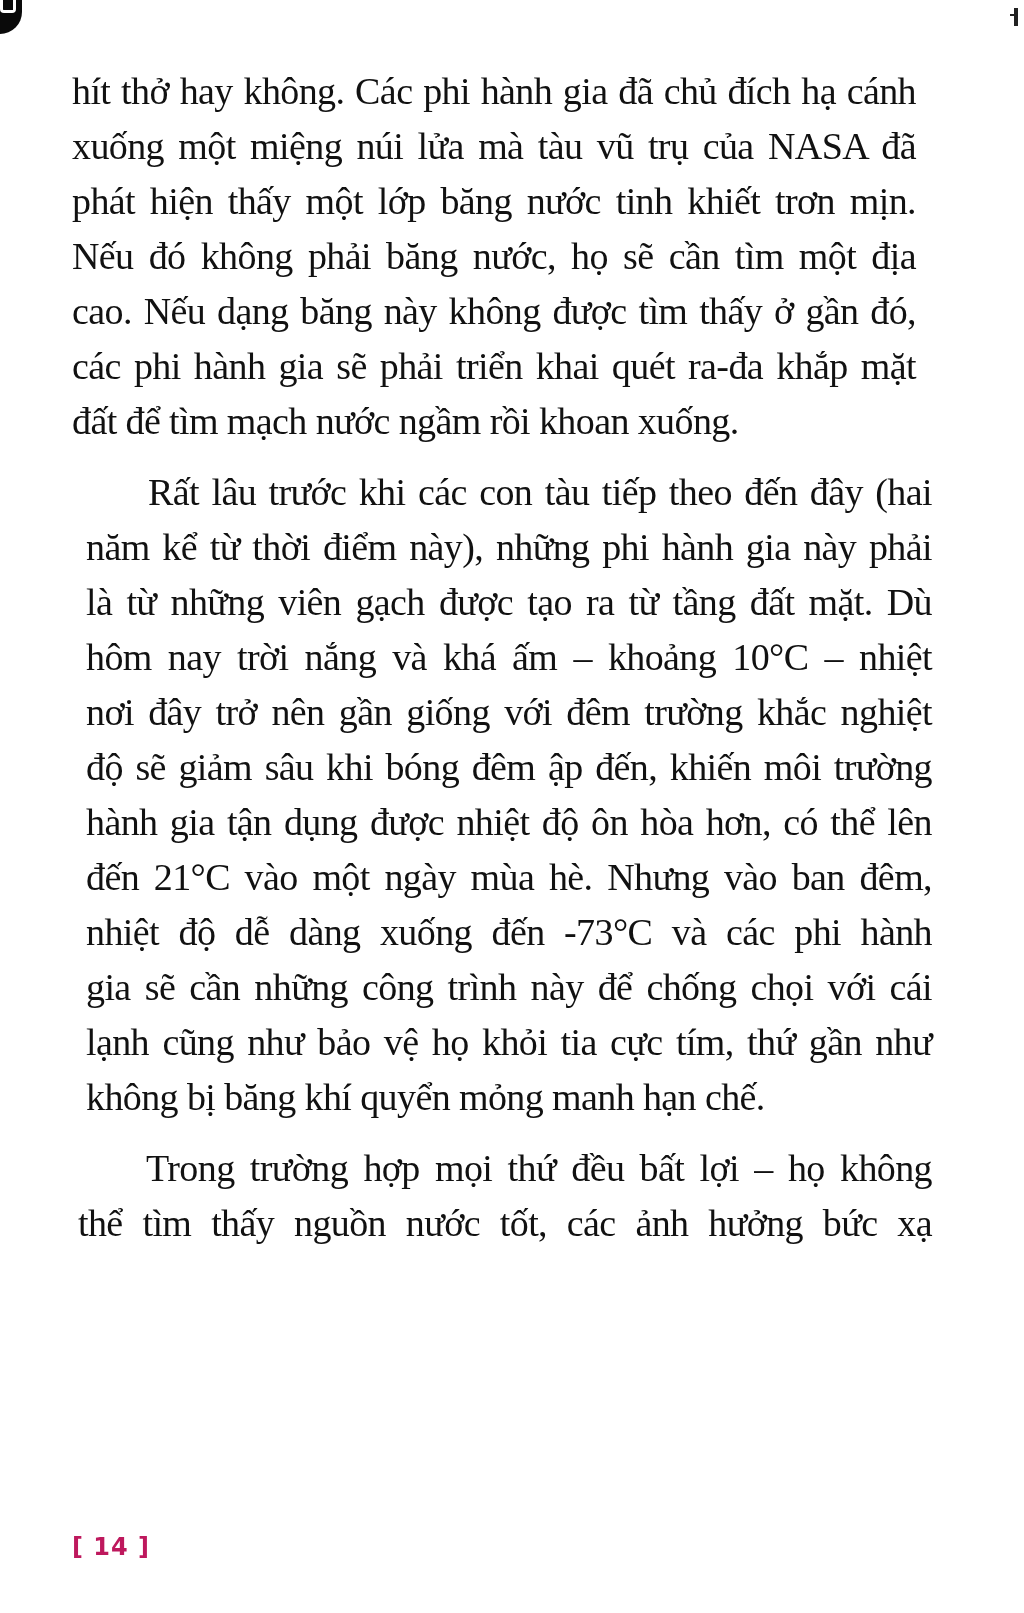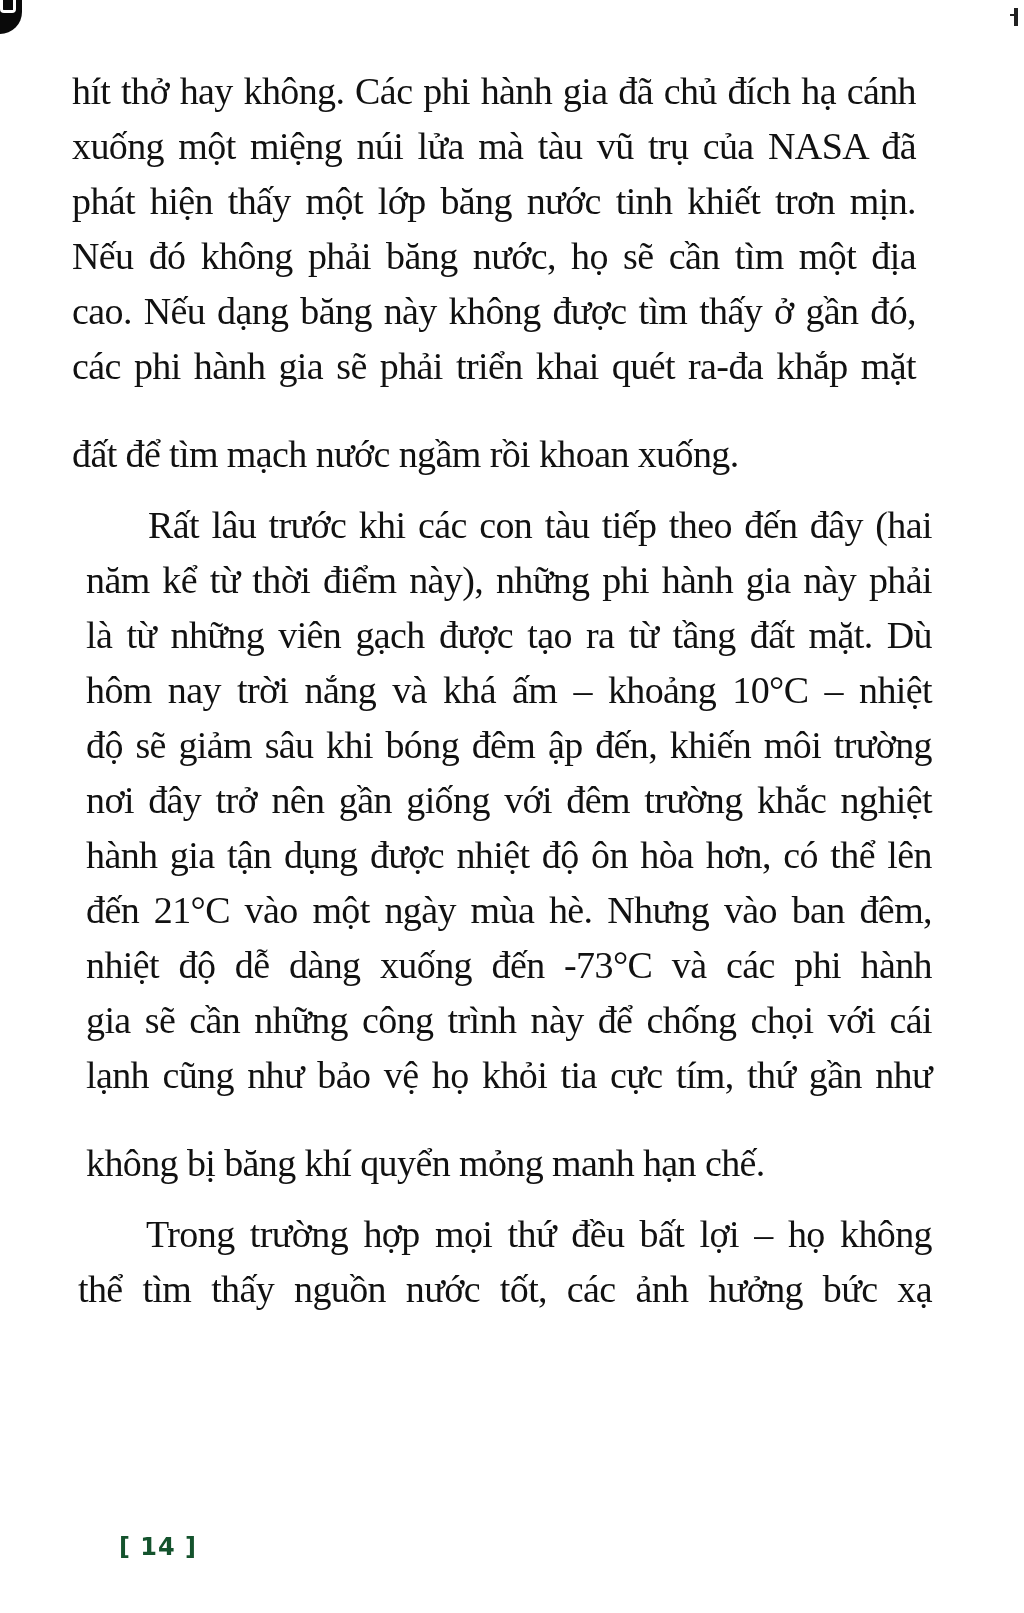--- a/index.html
+++ b/index.html
@@ -71,32 +71,30 @@
     .para-2 { padding-left: 14px; padding-right: 0; }
     .para-3 { padding-left: 6px; padding-right: 0; }
     .line {
       display: block;
       text-align: justify;
       text-align-last: justify;
       white-space: nowrap;
     }
     .line.last {
       text-align-last: left;
-      margin-top: 33px;
     }
     .page-number {
       position: absolute;
       left: 72px;
       top: 1533px;
       font-family: "DejaVu Sans", "Liberation Sans", sans-serif;
       font-weight: bold;
       font-size: 24px;
       letter-spacing: 1px;
-      color: #14532d;
-      margin-left: 47px;
+      color: #be185d;
     }
   </style>
 </head>
 <body>
 
 <div class="corner-tab">
   <span class="corner-tab-glyph"></span>
 </div>
 <div class="edge-mark"></div>
 
@@ -110,22 +108,22 @@
     <span class="line">cao. Nếu dạng băng này không được tìm thấy ở gần đó,</span>
     <span class="line">các phi hành gia sẽ phải triển khai quét ra-đa khắp mặt</span>
     <span class="line last">đất để tìm mạch nước ngầm rồi khoan xuống.</span>
   </p>
 
   <p class="paragraph para-2">
     <span class="line" style="padding-left:62px">Rất lâu trước khi các con tàu tiếp theo đến đây (hai</span>
     <span class="line">năm kể từ thời điểm này), những phi hành gia này phải</span>
     <span class="line">là từ những viên gạch được tạo ra từ tầng đất mặt. Dù</span>
     <span class="line">hôm nay trời nắng và khá ấm – khoảng 10°C – nhiệt</span>
+    <span class="line">nơi đây trở nên gần giống với đêm trường khắc nghiệt</span>
     <span class="line">độ sẽ giảm sâu khi bóng đêm ập đến, khiến môi trường</span>
-    <span class="line">nơi đây trở nên gần giống với đêm trường khắc nghiệt</span>
     <span class="line">hành gia tận dụng được nhiệt độ ôn hòa hơn, có thể lên</span>
     <span class="line">đến 21°C vào một ngày mùa hè. Nhưng vào ban đêm,</span>
     <span class="line">nhiệt độ dễ dàng xuống đến -73°C và các phi hành</span>
     <span class="line">gia sẽ cần những công trình này để chống chọi với cái</span>
     <span class="line">lạnh cũng như bảo vệ họ khỏi tia cực tím, thứ gần như</span>
     <span class="line last">không bị băng khí quyển mỏng manh hạn chế.</span>
   </p>
 
   <p class="paragraph para-3">
     <span class="line" style="padding-left:68px">Trong trường hợp mọi thứ đều bất lợi – họ không</span>

